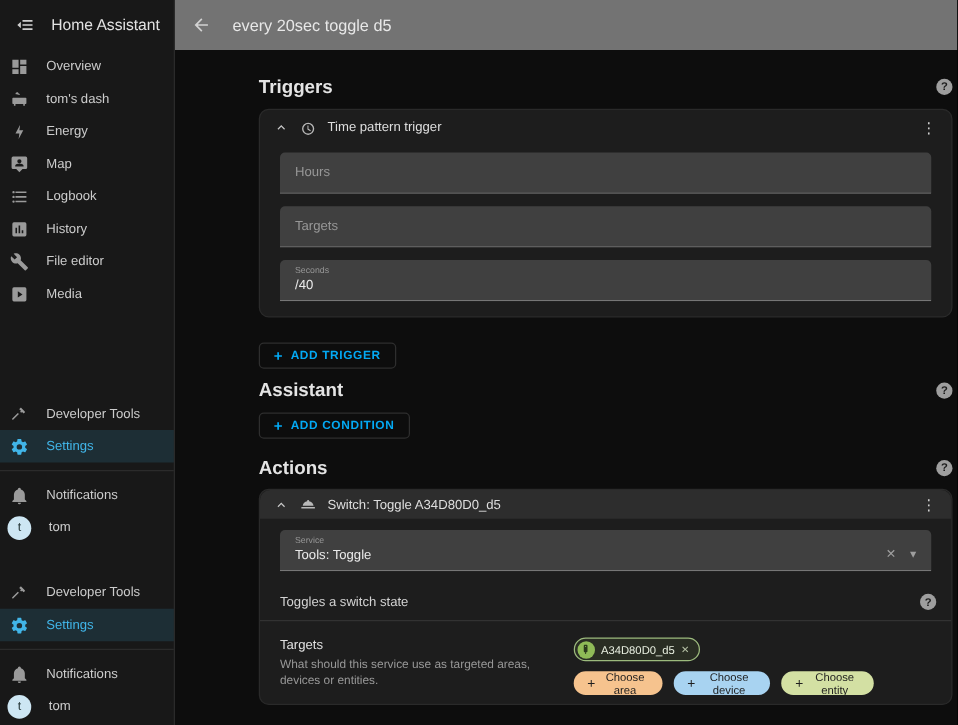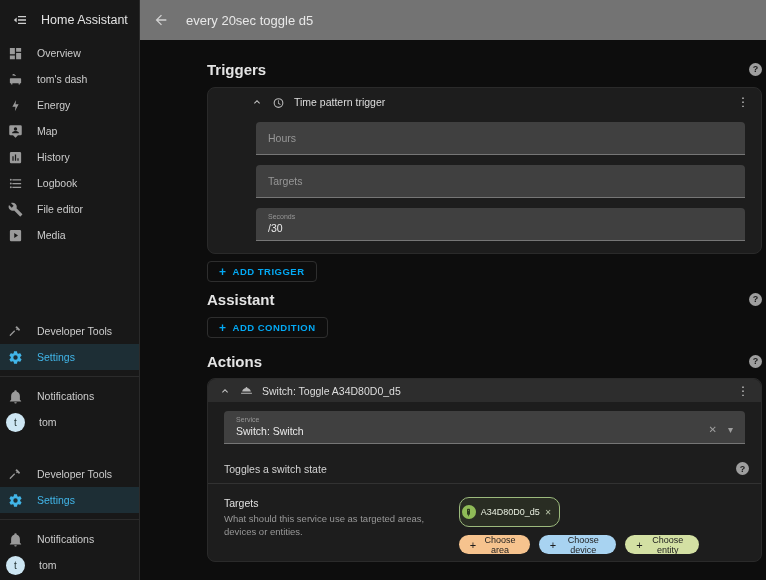--- a/index.html
+++ b/index.html
@@ -54,34 +54,34 @@
   .field.with-icons { display:flex; }
   .field.with-icons .fcol { flex:1; }
   .ficons { display:flex; align-items:center; gap:11px; color:#9e9e9e; font-size:10px; }
   .ficons span { cursor:pointer; }
 
   .add-btn { display:inline-flex; align-items:center; gap:6px; height:21px; padding:0 11px; border:1px solid #2e2e2e;
              border-radius:4px; background:transparent; color:#03a9f4; font-size:9.5px; font-weight:bold;
              letter-spacing:0.5px; cursor:pointer; font-family:inherit; }
   .add-btn .plus { font-size:12px; font-weight:bold; }
 
-  .mb9{margin-bottom:9px;} .mb7{margin-bottom:7px;padding-left:32px;} .mb6{margin-bottom:6px;} .mb8{margin-bottom:8px;}
+  .mb9{margin-bottom:9px;} .mb7{margin-bottom:20px;} .mb6{margin-bottom:6px;} .mb8{margin-bottom:8px;}
   .mt8{margin-top:8px;} .mt22{margin-top:22px;}
 
   .svc-body { padding:9px 16px 0; }
   .desc-row { display:flex; align-items:center; justify-content:space-between; padding:18px 12px 8px 16px; }
   .desc-row .txt { font-size:10.5px; color:#d3d3d3; }
   .divider { height:1px; background:#323232; }
   .targets-row { display:flex; padding:13px 16px 7px; }
   .targets-left { width:278px; }
   .targets-left .t1 { font-size:10.5px; color:#e0e0e0; }
   .targets-left .t2 { font-size:9.5px; color:#989898; margin-top:4px; line-height:1.35; }
   .targets-right { margin-left:auto; margin-right:46px; display:flex; flex-direction:column; align-items:flex-start; gap:8px; }
 
-  .device-chip { display:inline-flex; align-items:center; gap:5px; height:30px; border:1px solid #9cba7d; border-radius:10px;
+  .device-chip { display:inline-flex; align-items:center; gap:5px; height:19px; border:1px solid #9cba7d; border-radius:10px;
                  background:rgba(143,187,87,0.10); padding:0 7px 0 2px; cursor:pointer; }
   .device-chip .cavatar { width:14px; height:14px; border-radius:50%; background:#8fbb57; display:flex; align-items:center; justify-content:center; }
   .device-chip .cavatar svg { width:9px; height:9px; fill:#2c3a1d; }
   .device-chip .clabel { font-size:9px; color:#e8efe0; }
   .device-chip .cclose { font-size:8px; color:#b6c2a6; cursor:pointer; }
 
   .pill-row { display:flex; gap:9px; }
   .pill { display:inline-flex; align-items:center; gap:5px; height:19px; border-radius:10px; padding:0 11px;
           font-size:9px; color:#1e1e1e; border:none; cursor:pointer; font-family:inherit; }
   .pill .plus { font-size:11px; }
@@ -121,29 +121,29 @@
       <span class="label">Energy</span>
     </div>
     <div class="nav-item">
       <svg viewBox="0 0 24 24">
           <path d="M20 2H4a2 2 0 00-2 2v12a2 2 0 002 2h4l4 4 4-4h4a2 2 0 002-2V4a2 2 0 00-2-2m-8 3.3a2.7 2.7 0 110 5.4 2.7 2.7 0 010-5.4m5.4 9.4H6.6v-.9c0-1.8 3.6-2.8 5.4-2.8s5.4 1 5.4 2.8v.9z"></path>
         </svg>
       <span class="label">Map</span>
     </div>
     <div class="nav-item">
       <svg viewBox="0 0 24 24">
+          <path d="M7 5h14v2H7V5m0 8v-2h14v2H7m0 6v-2h14v2H7M4.5 4.5A1.5 1.5 0 113 6a1.5 1.5 0 011.5-1.5m0 6A1.5 1.5 0 113 12a1.5 1.5 0 011.5-1.5m0 6A1.5 1.5 0 113 18a1.5 1.5 0 011.5-1.5z"></path>
+        </svg>
+      <span class="label">Logbook</span>
+    </div>
+    <div class="nav-item">
+      <svg viewBox="0 0 24 24">
           <path d="M19 3H5a2 2 0 00-2 2v14a2 2 0 002 2h14a2 2 0 002-2V5a2 2 0 00-2-2M9 17H7v-7h2v7m4 0h-2V7h2v10m4 0h-2v-4h2v4z"></path>
         </svg>
       <span class="label">History</span>
-    </div>
-    <div class="nav-item">
-      <svg viewBox="0 0 24 24">
-          <path d="M7 5h14v2H7V5m0 8v-2h14v2H7m0 6v-2h14v2H7M4.5 4.5A1.5 1.5 0 113 6a1.5 1.5 0 011.5-1.5m0 6A1.5 1.5 0 113 12a1.5 1.5 0 011.5-1.5m0 6A1.5 1.5 0 113 18a1.5 1.5 0 011.5-1.5z"></path>
-        </svg>
-      <span class="label">Logbook</span>
     </div>
     <div class="nav-item">
       <svg viewBox="0 0 24 24">
           <path d="M22.7 19l-9.1-9.1c.9-2.3.4-5-1.5-6.9-2-2-5-2.4-7.4-1.3L9 6 6 9 1.6 4.7C.4 7.1.9 10.1 2.9 12.1c1.9 1.9 4.6 2.4 6.9 1.5l9.1 9.1c.4.4 1 .4 1.4 0l2.3-2.3c.5-.4.5-1.1.1-1.4z"></path>
         </svg>
       <span class="label">File editor</span>
     </div>
     <div class="nav-item">
       <svg viewBox="0 0 24 24">
           <path d="M19 3H5a2 2 0 00-2 2v14a2 2 0 002 2h14a2 2 0 002-2V5a2 2 0 00-2-2M10 16V8l6 4z"></path>
@@ -234,21 +234,21 @@
           </div>
           <div class="fields">
             <div class="field placeholder">
               <span class="ph">Hours</span>
             </div>
             <div class="field placeholder">
               <span class="ph">Targets</span>
             </div>
             <div class="field filled">
               <div class="small-label">Seconds</div>
-              <div class="value">/30</div>
+              <div class="value">/40</div>
             </div>
           </div>
         </div>
 
         <button class="add-btn mb8">
           <span class="plus">+</span>
           <span>ADD TRIGGER</span>
         </button>
 
         
@@ -277,21 +277,21 @@
                 <path d="M12 5.5a1.5 1.5 0 011.4 2c3.5.7 6.1 3.3 6.6 6.5H4c.5-3.2 3.1-5.8 6.6-6.5a1.5 1.5 0 011.4-2M2 16h20v2H2v-2z"></path>
               </svg>
             <span class="card-title">Switch: Toggle A34D80D0_d5</span>
             <span class="dots">⋮</span>
           </div>
 
           <div class="svc-body">
             <div class="field filled with-icons" style="margin-top:0">
               <div class="fcol">
                 <div class="small-label">Service</div>
-                <div class="value">Switch: Switch</div>
+                <div class="value">Tools: Toggle</div>
               </div>
               <div class="ficons">
                 <span>✕</span>
                 <span>▾</span>
               </div>
             </div>
           </div>
 
           <div class="desc-row">
             <span class="txt">Toggles a switch state</span>

